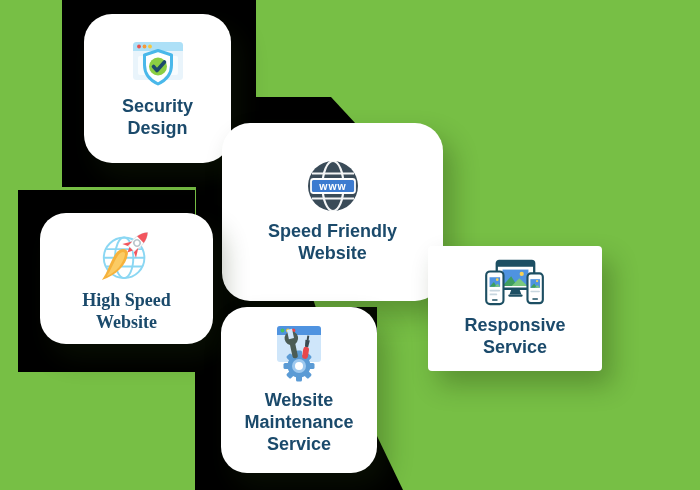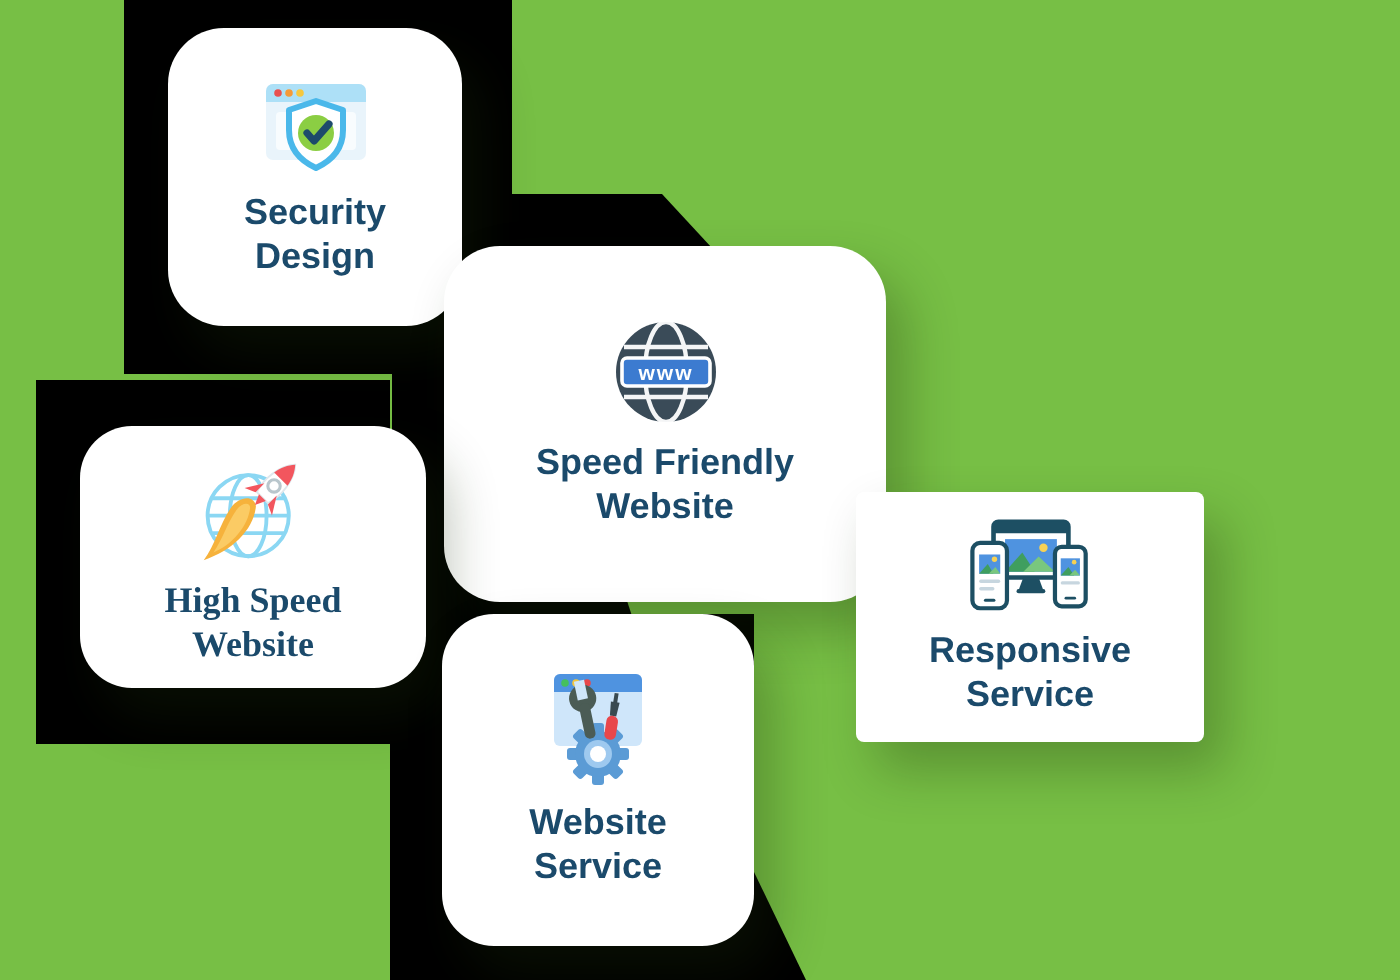--- a/index.html
+++ b/index.html
@@ -206,17 +206,18 @@
         </g>
         <g transform="translate(37,20) rotate(9)">
           <rect x="-1" y="-8.5" width="2" height="5" fill="#3a4a50"></rect>
           <path d="M-2.2 -4 h4.4 l-0.6 7 h-3.2 Z" fill="#3a4a50"></path>
           <rect x="-2.9" y="3" width="5.8" height="12" rx="2.7" fill="#e8474b"></rect>
         </g>
       </svg>
     </span>
     <div class="title">
       <span>Website</span>
+      <span>Maintenance</span>
       <span>Service</span>
     </div>
   </div>
 
 </div>
 
 </body></html>

